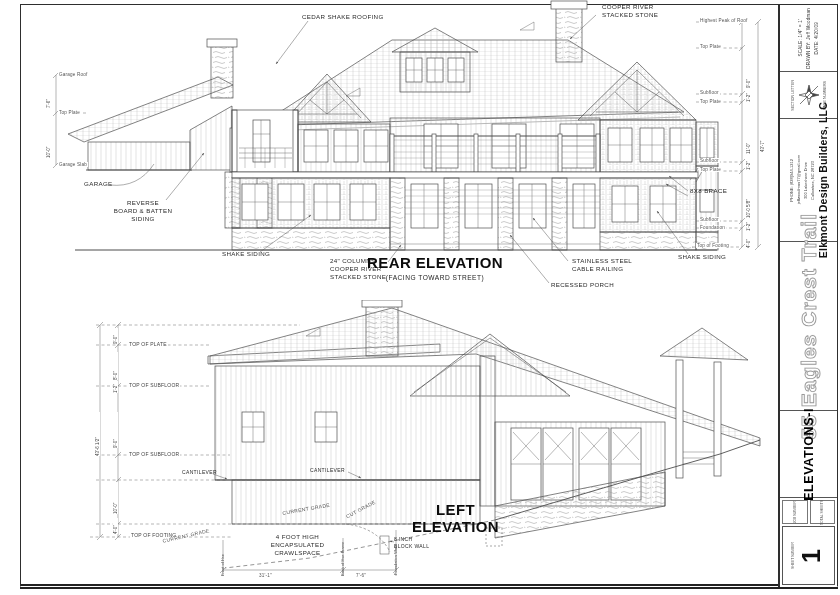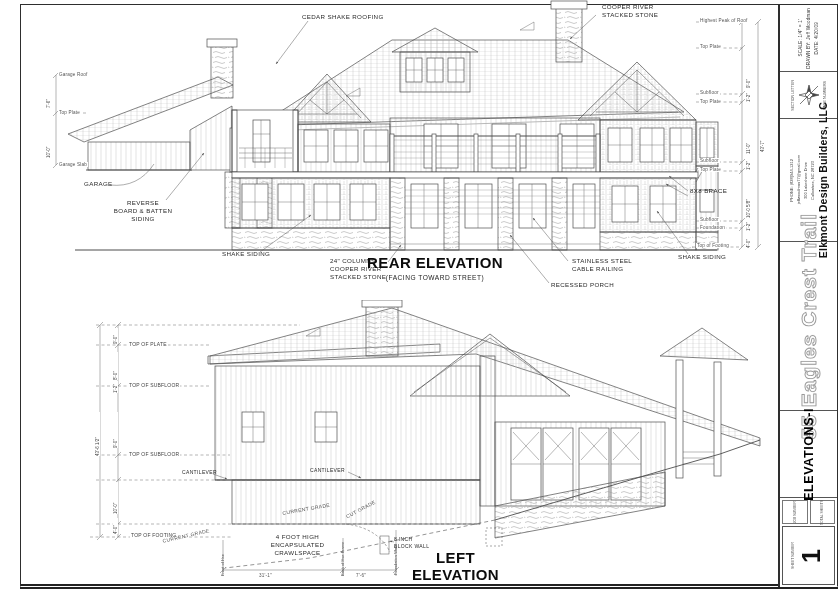--- a/index.html
+++ b/index.html
@@ -340,21 +340,21 @@
   <div class="cl slant" style="left:345px;top:514px;transform:rotate(-28deg);">CUT GRADE</div>
   <div class="cl ctr" style="left:260px;top:533px;width:75px;">
     <div>4 FOOT HIGH</div>
     <div>ENCAPSULATED</div>
     <div>CRAWLSPACE</div>
   </div>
   <div class="cl sm" style="left:394px;top:536px;">
     <div>8 INCH</div>
     <div>BLOCK WALL</div>
   </div>
-  <div class="bigtitle" style="left:393px;top:501px;width:125px;margin-top:48px;">LEFT ELEVATION</div>
+  <div class="bigtitle" style="left:393px;top:501px;width:125px;">LEFT ELEVATION</div>
   <div class="vmicro" style="left:220px;top:540px;height:36px;">Front of Hse</div>
   <div class="vmicro" style="left:340px;top:532px;height:44px;">Back of Hse Frame</div>
   <div class="vmicro" style="left:393px;top:527px;height:48px;">Foundation Wall</div>
   <div class="lv" style="left:258px;top:573px;">31'-1"</div>
   <div class="lv" style="left:355px;top:573px;">7'-6"</div>
 
   <div class="tb">
     <div class="tb-meta">
       <span class="vt">SCALE: 1/4" = 1'</span>
       <span class="vt">DRAWN BY: Jeff Woodman</span>

